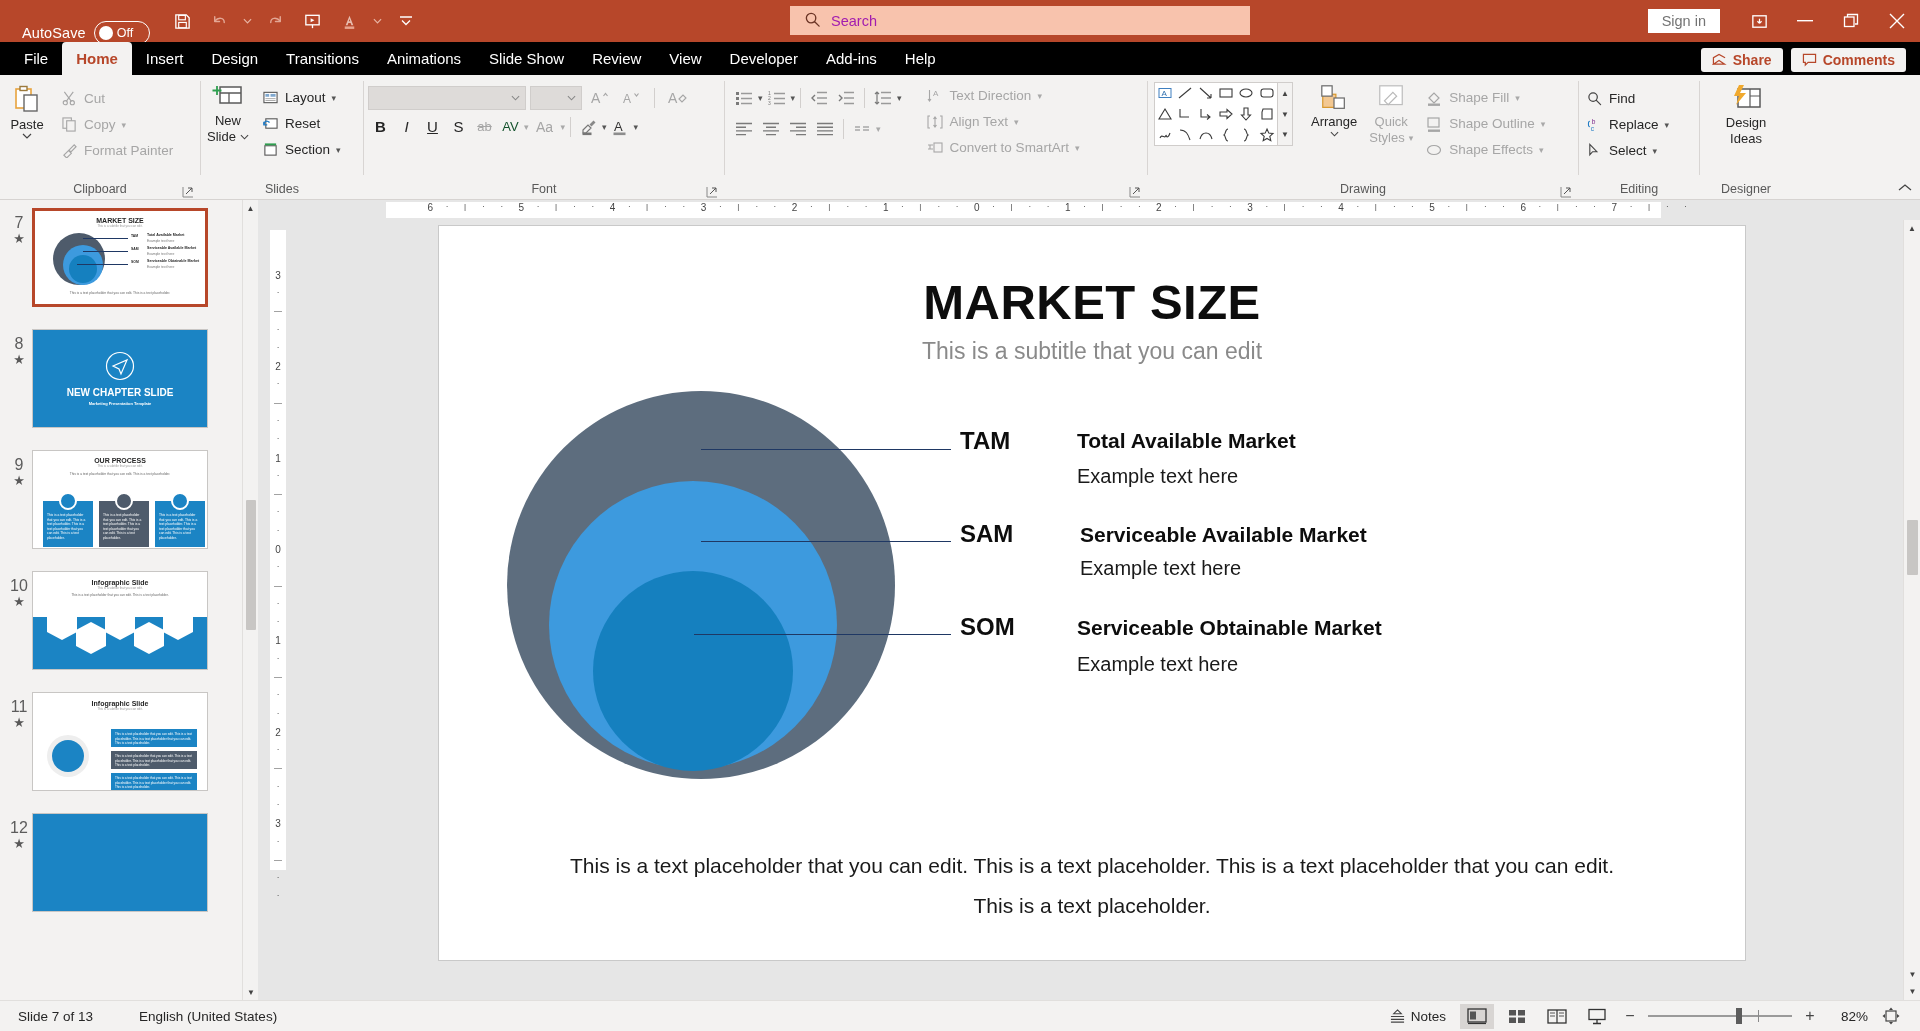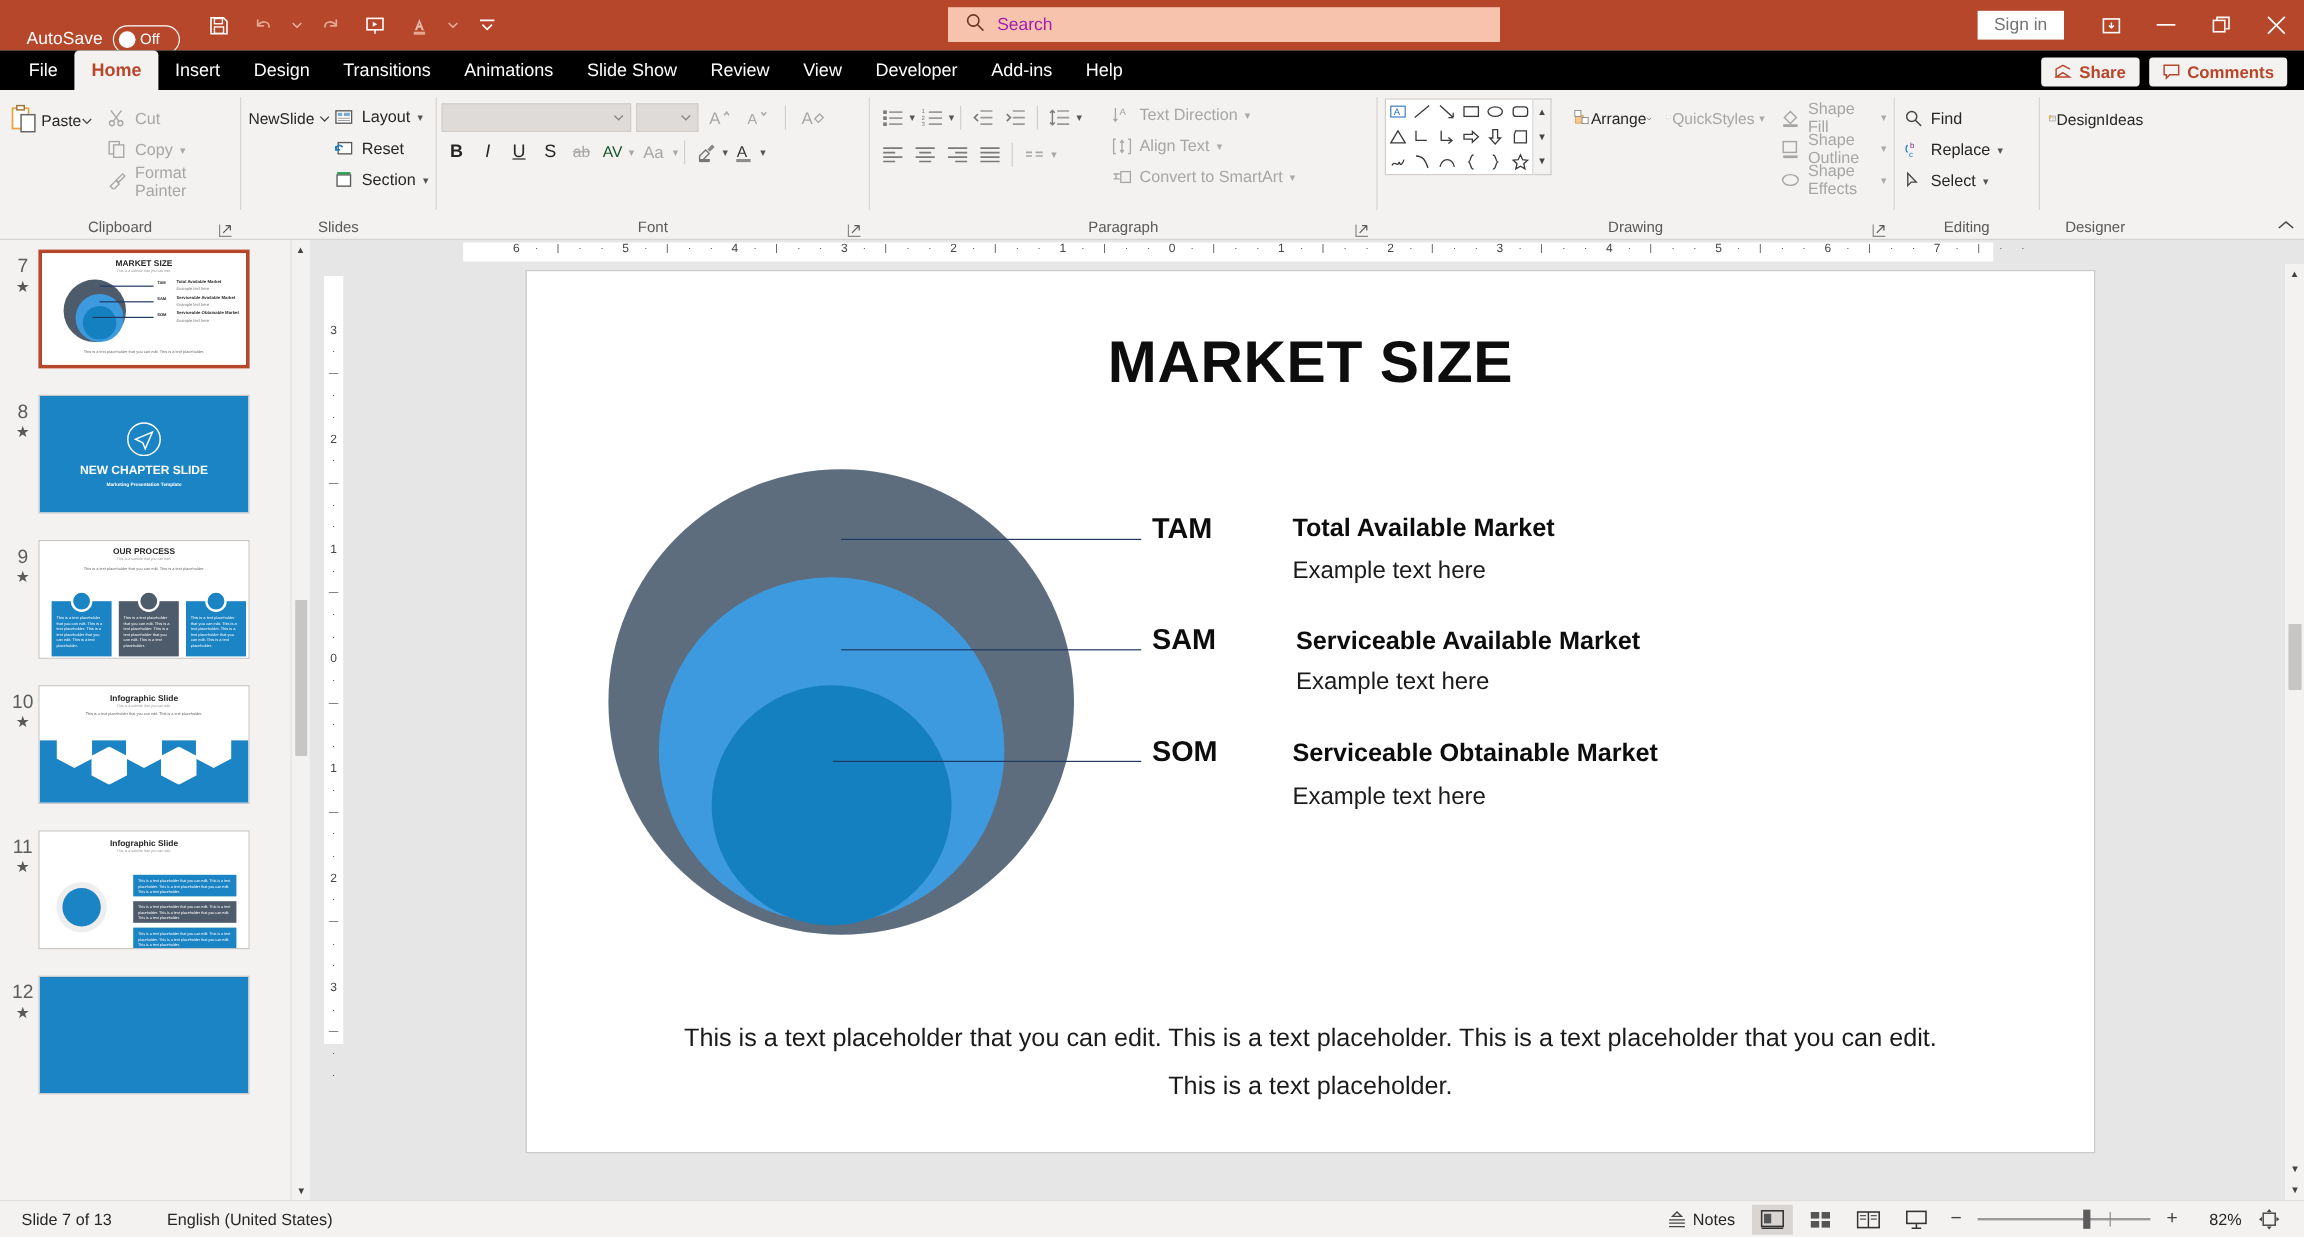--- a/index.html
+++ b/index.html
@@ -87,21 +87,21 @@
   .group-body{ flex:1; display:flex; align-items:flex-start; padding-top:5px;}
   .group-label{
     height:20px; font-size:12.5px; color:#595959; text-align:center;
     line-height:18px; position:relative;
   }
   .group-sep{ width:1px; background:#d8d5d3; margin:6px 0 24px 0; }
   .dlg{
     position:absolute; right:6px; bottom:2px; width:12px;height:12px;
   }
   .big-btn{
-    display:flex;flex-direction:row;align-items:center;justify-content:space-between;
+    display:flex;flex-direction:column;align-items:center;justify-content:space-between;
     padding:4px 6px; min-width:54px; font-size:13px; color:#262626;
   }
   .big-btn .lbl{ margin-top:2px; line-height:14px; text-align:center;}
   .sm-col{ display:flex; flex-direction:column; gap:1px; padding-top:2px;}
   .sm-btn{
     display:flex;align-items:center;gap:6px; padding:3px 6px; font-size:13.5px;
     height:25px;
   }
   .sm-btn.dim{ color:#a6a6a6; }
   .icon{ width:18px;height:18px; display:inline-flex;align-items:center;justify-content:center; flex:none;}
@@ -660,21 +660,20 @@
             <svg width="16" height="16" viewBox="0 0 16 16">
                 <rect x="7" y="3" width="8" height="9" fill="none" stroke="#a6a6a6" stroke-width="1.1"></rect>
                 <path d="M1 5h5M1 9h5M3 5v4" stroke="#a6a6a6" stroke-width="1.1"></path>
               </svg>
           </span>
           <span>Convert to SmartArt</span>
           <span class="chev dim">▾</span>
         </div>
       </div>
     </div>
-    <div class="group-label">Paragraph</div>
     <span class="dlg">
       <svg width="12" height="12" viewBox="0 0 12 12">
           <path d="M1 1v10h10" fill="none" stroke="#888" stroke-width="1"></path>
           <path d="M10 2L4 8M10 2v4M10 2H6" stroke="#555" stroke-width="1"></path>
         </svg>
     </span>
   </div>
   <div class="group-sep"></div>
 
   <div class="group" style="width:430px">
@@ -1140,20 +1139,21 @@
           <span class="vtick" style="top: 606.571px; font-size: 8px;">·</span>
           <span class="vtick" style="top: 624.857px; font-size: 8px;">—</span>
           <span class="vtick" style="top: 643.143px; font-size: 8px;">·</span>
           <span class="vtick" style="top: 661.429px; font-size: 8px;">·</span>
         </div>
     </div>
 
     <div class="slide-area">
       <div class="slide">
         <div class="s-title">MARKET SIZE</div>
+        <div class="s-sub">This is a subtitle that you can edit</div>
 
         <div class="diagram">
           <div class="circ c-tam"></div>
           <div class="circ c-sam"></div>
           <div class="circ c-som"></div>
         </div>
 
         <div class="lead" style="left:262px; top:223px; width:250px;"></div>
         <div class="lead" style="left:262px; top:315px; width:250px;"></div>
         <div class="lead" style="left:255px; top:408px; width:257px;"></div>

